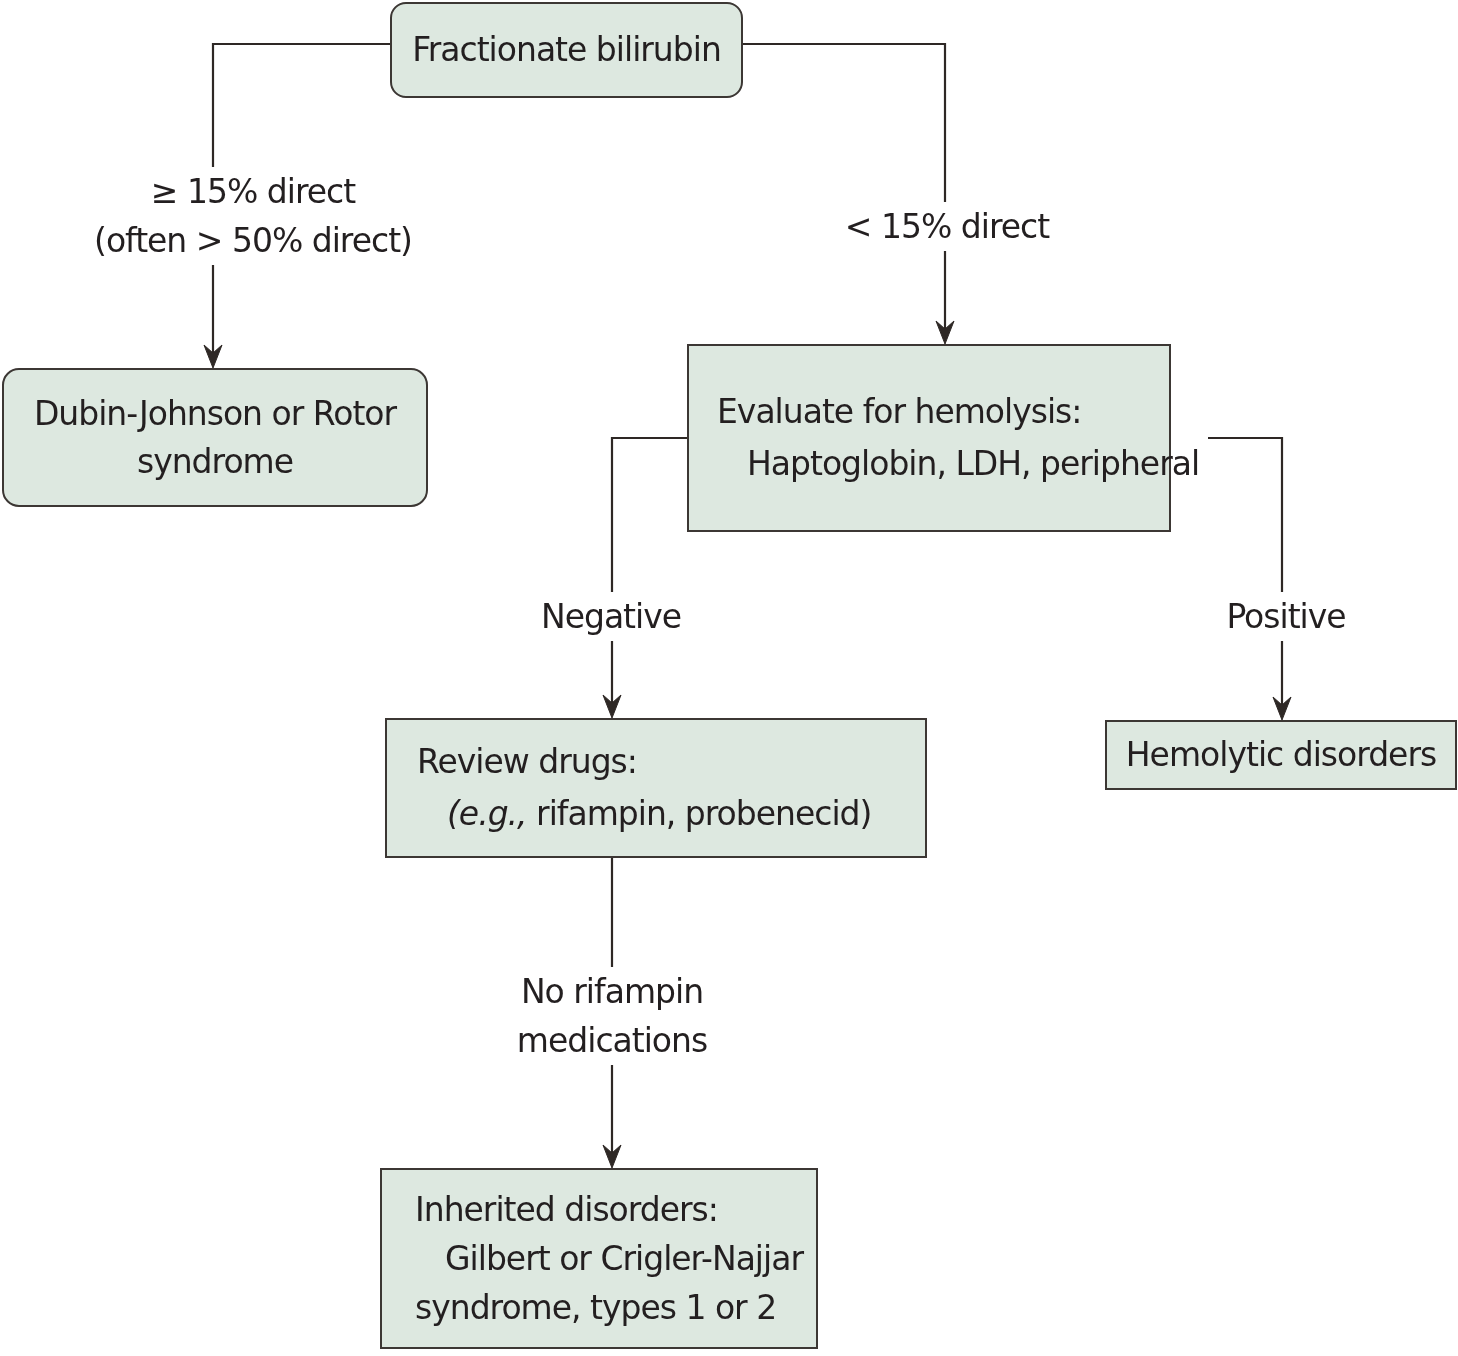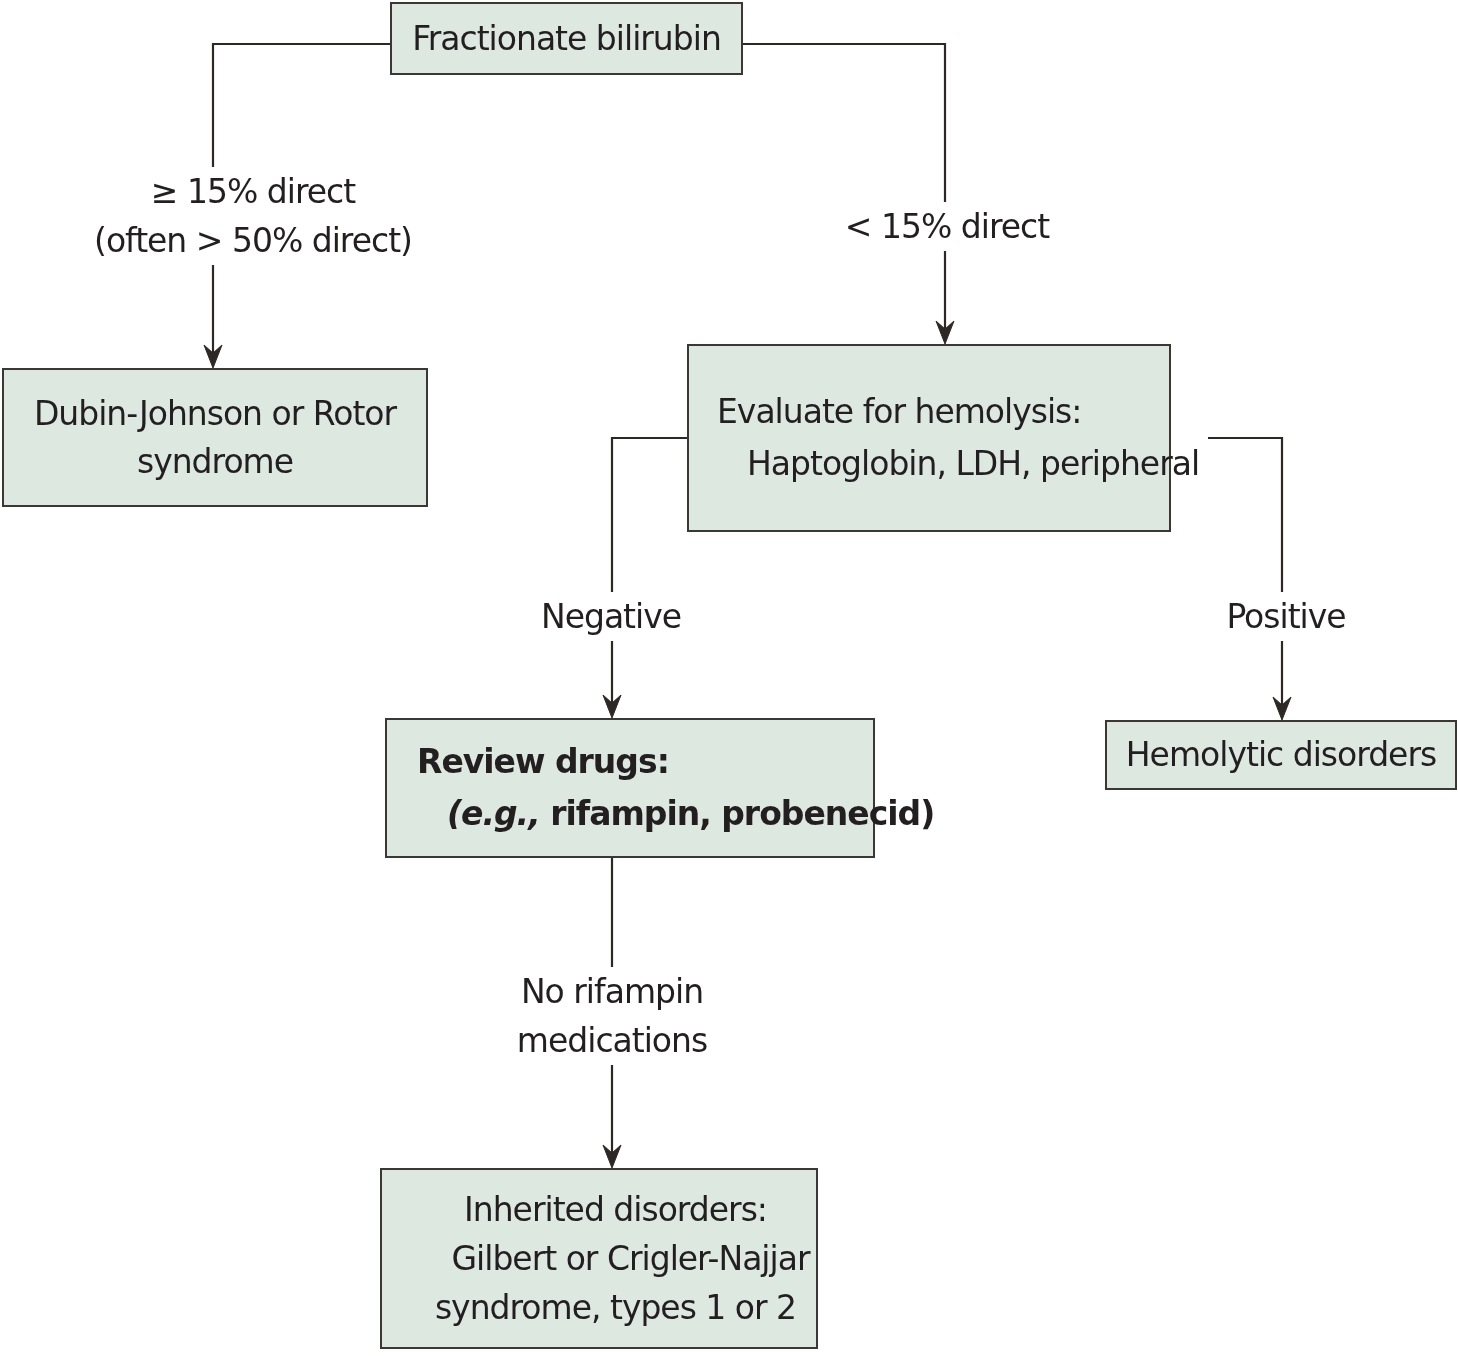--- a/index.html
+++ b/index.html
@@ -50,26 +50,26 @@
   .edge-label {
     position: absolute;
     transform: translateX(-50%);
     background: #ffffff;
     text-align: center;
     line-height: 49px;
     padding: 0 6px;
     white-space: nowrap;
   }
   
-  #node-fractionate { left: 390px; top: 2px;    width: 353px; height: 73px;  }
-  #node-dubin       { left: 2px;   top: 368px;  width: 426px; height: 139px; }
+  #node-fractionate { left: 390px; top: 2px;    width: 353px; height: 96px; border-radius: 16px;  }
+  #node-dubin       { left: 2px;   top: 368px;  width: 426px; height: 139px; border-radius: 17px; }
   #node-evaluate    { left: 687px; top: 344px;  width: 484px; height: 188px; padding-left: 28px; }
-  #node-review      { left: 385px; top: 718px;  width: 490px; height: 140px; padding-left: 30px; font-weight: bold; }
+  #node-review      { left: 385px; top: 718px;  width: 542px; height: 140px; padding-left: 30px; }
   #node-hemolytic   { left: 1105px; top: 720px; width: 352px; height: 70px;  }
-  #node-inherited   { left: 380px; top: 1168px; width: 438px; height: 181px; padding-left: 33px; line-height: 49px; align-items: center; }
+  #node-inherited   { left: 380px; top: 1168px; width: 438px; height: 181px; padding-left: 33px; line-height: 49px; }
   #node-inherited .line { line-height: 49px; }
   
   #label-left-branch  { left: 233px;  top: 167px; margin-left: 20px; }
   #label-right-branch { left: 947px;  top: 202px; }
   #label-negative     { left: 611px;  top: 592px; }
   #label-positive     { left: 1286px; top: 592px; text-align: center; }
   #label-no-culprit   { left: 612px;  top: 967px; }
 </style>
 </head>
 <body>

